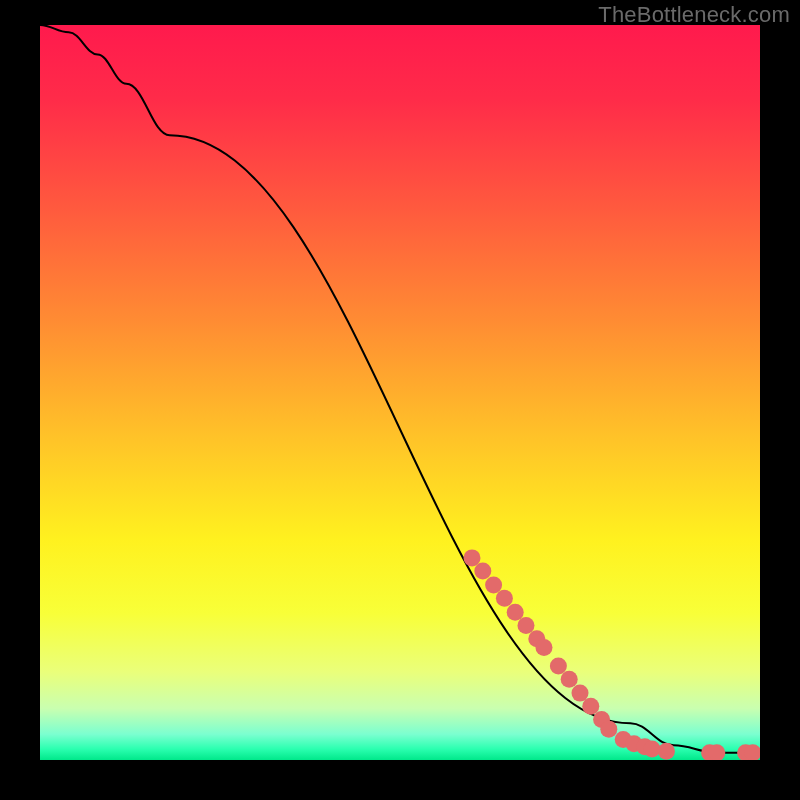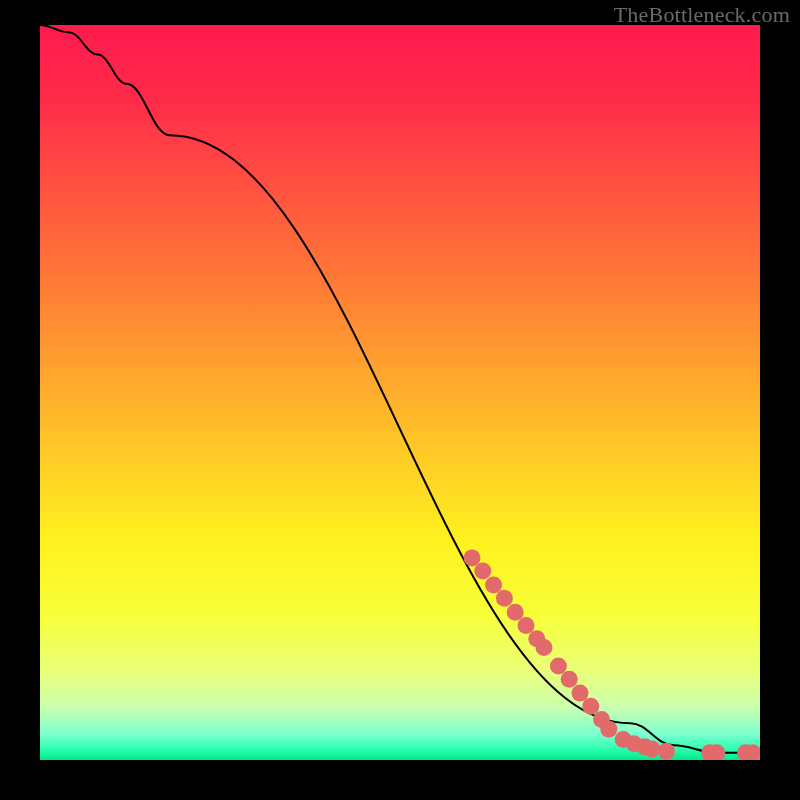--- a/index.html
+++ b/index.html
@@ -9,21 +9,20 @@
     height: 800px;
     background: #000;
     overflow: hidden;
     font-family: Arial, Helvetica, sans-serif;
   }
   .frame {
     position: relative;
     width: 800px;
     height: 609px;
     background: #000;
-    font-family: Liberation Serif, serif;
   }
   .watermark {
     position: absolute;
     top: 2px;
     right: 10px;
     color: #6a6a6a;
     font-size: 22px;
     font-weight: 500;
     letter-spacing: 0.2px;
     z-index: 5;

